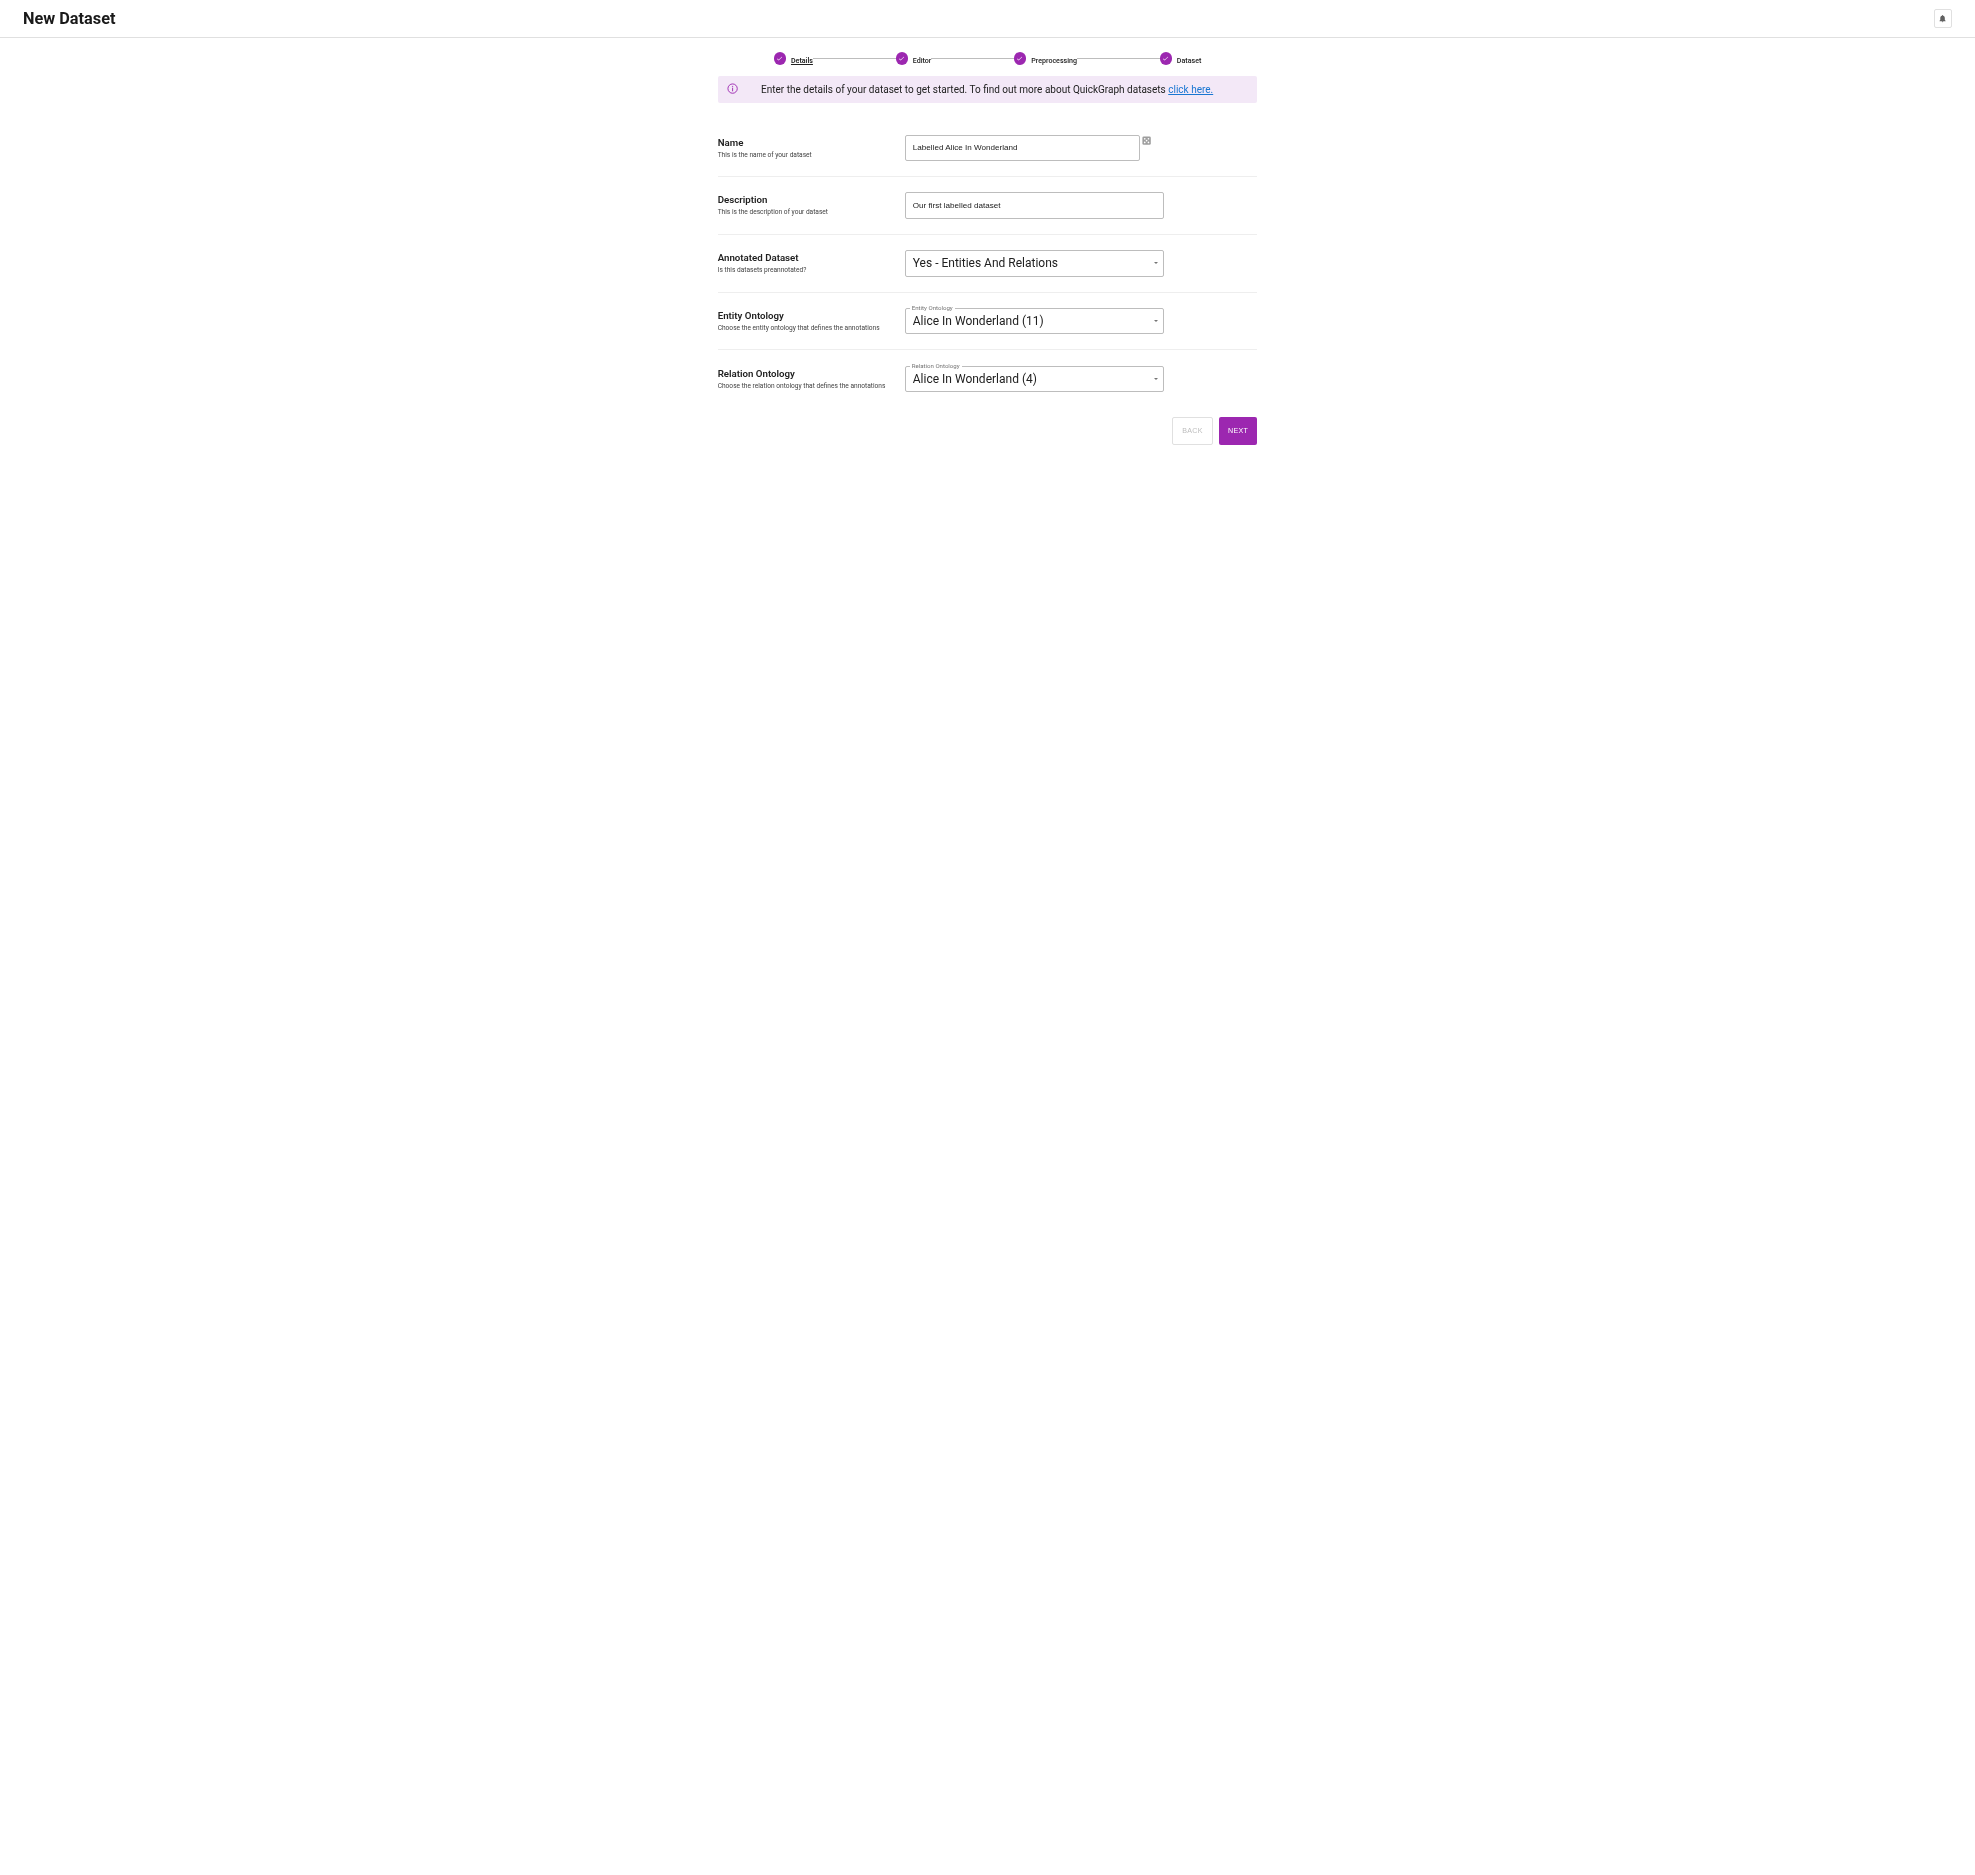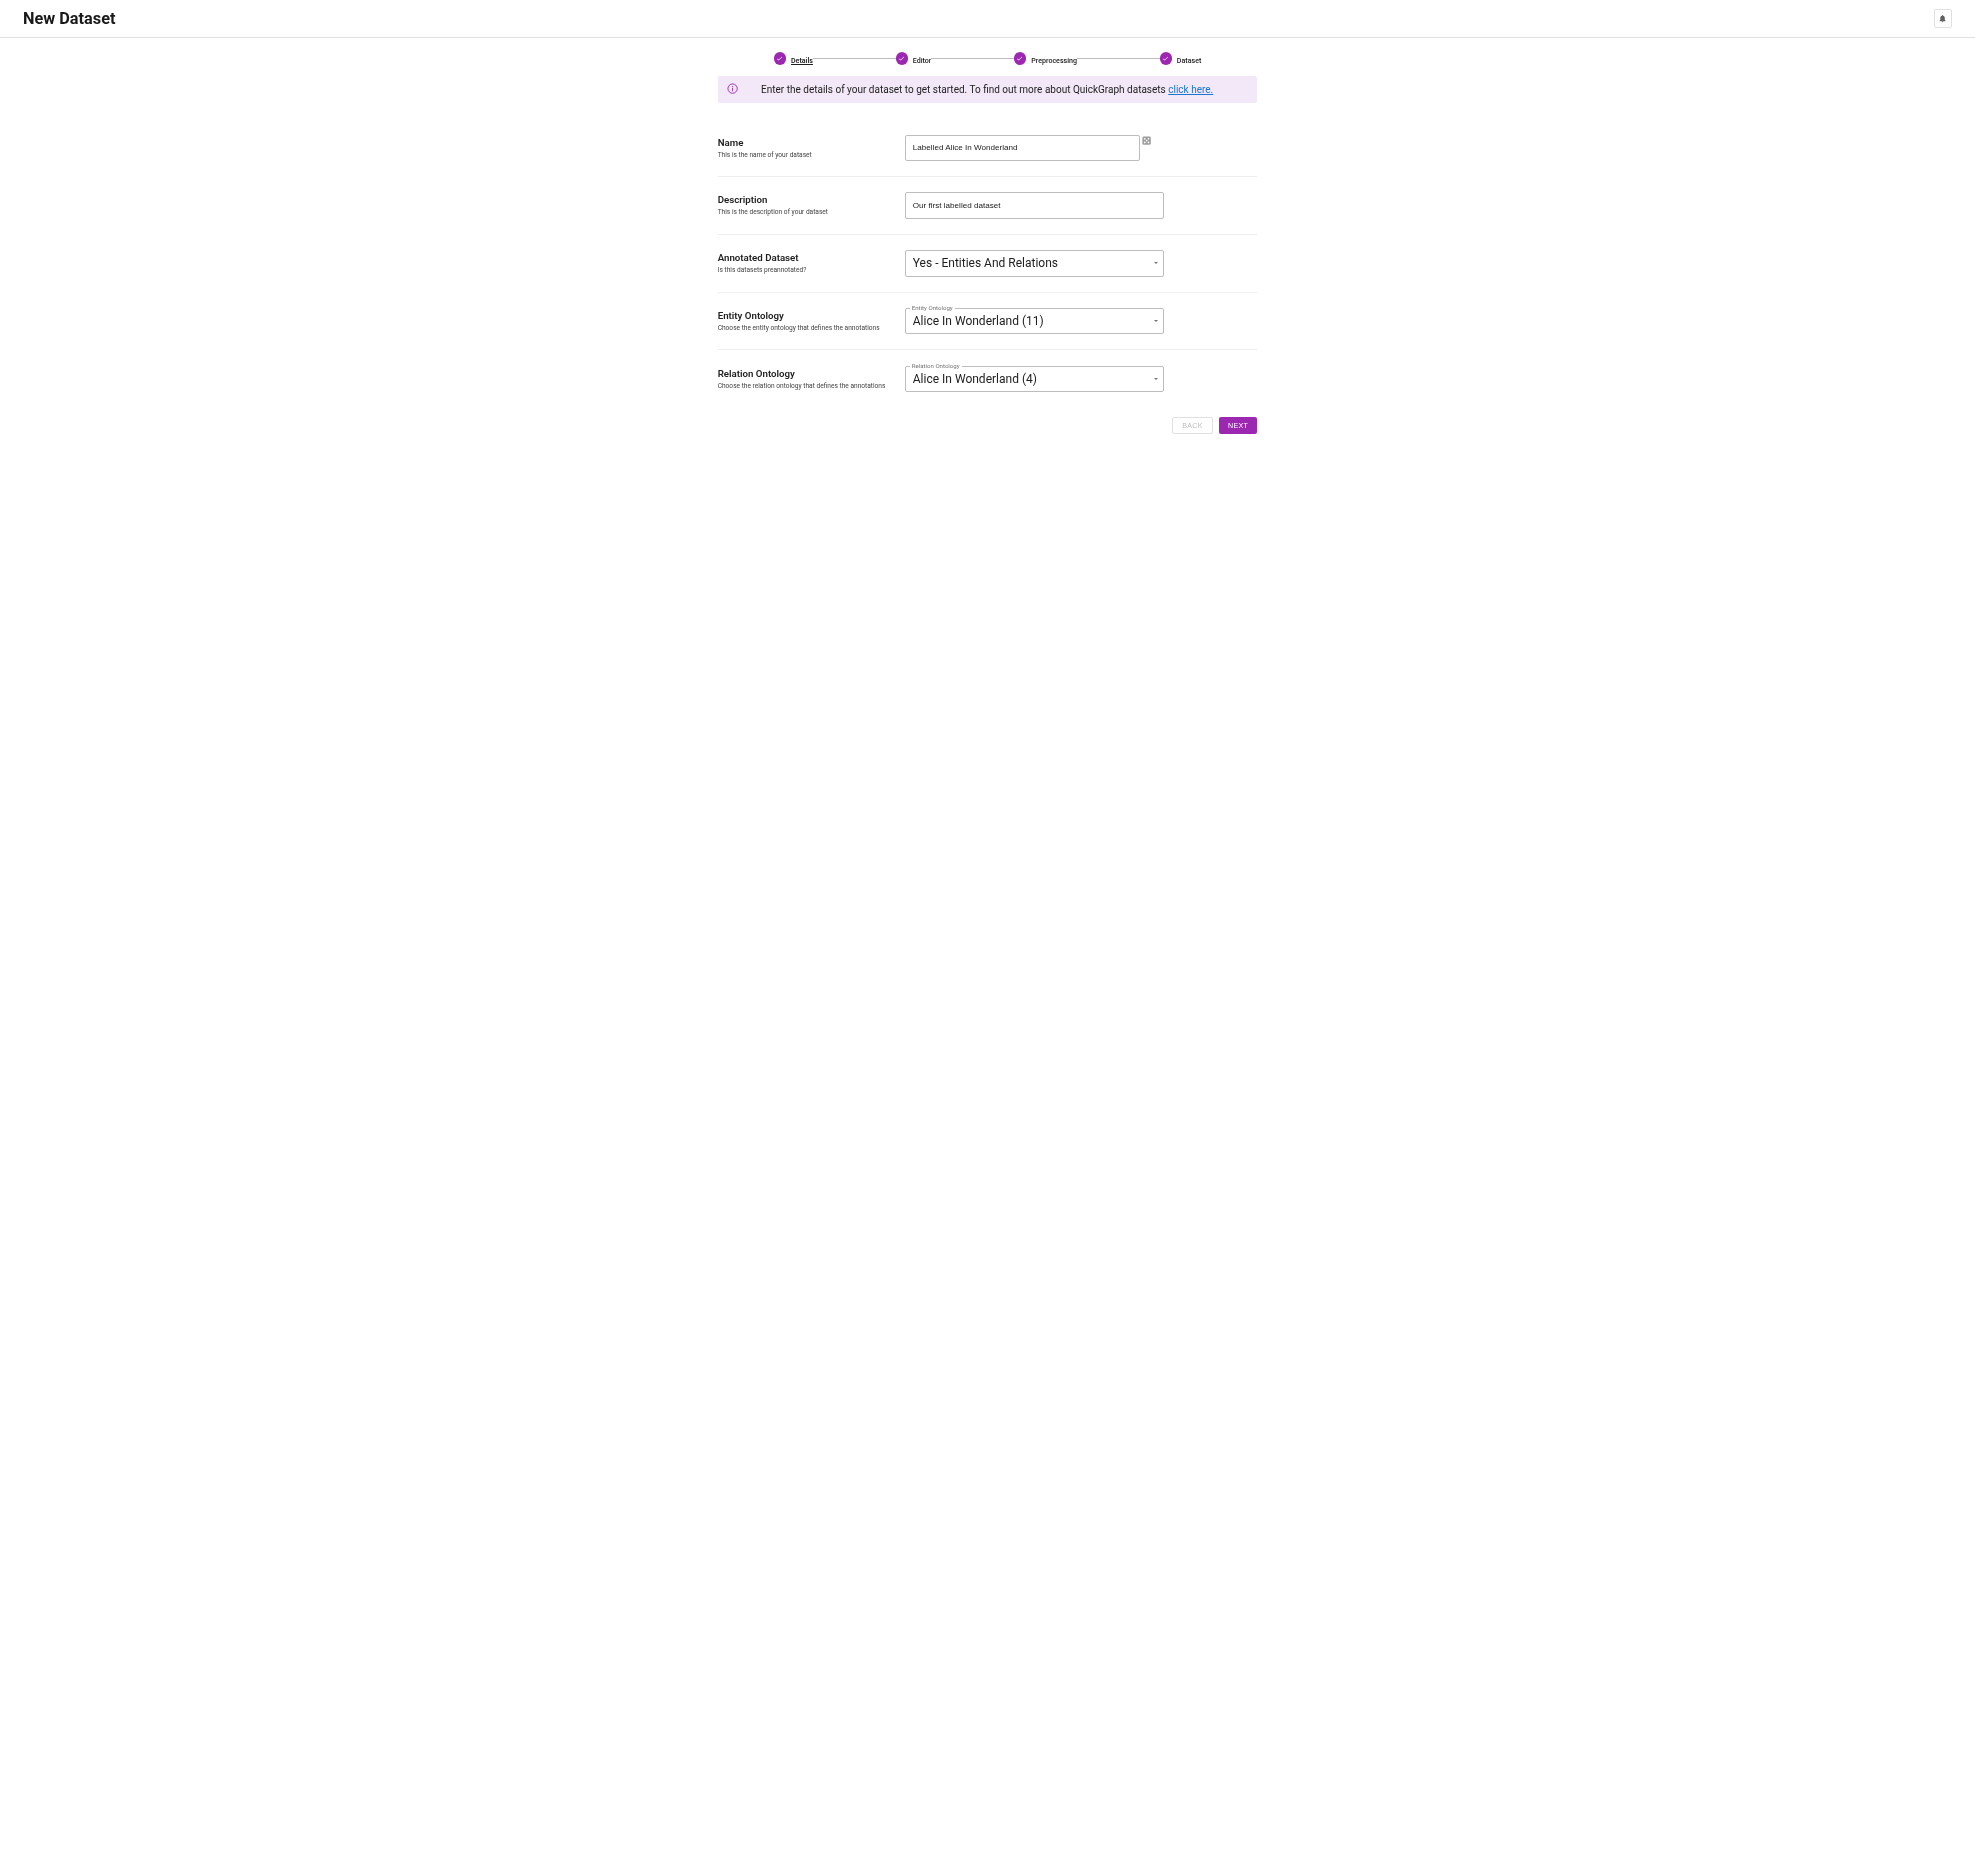--- a/index.html
+++ b/index.html
@@ -183,21 +183,21 @@
 }
 .dice-btn svg { width: 11.2px; height: 11.2px; fill: #9e9e9e; }
 
 .footer-actions {
   display: flex;
   justify-content: flex-end;
   gap: 6.1px;
   padding-top: 10.2px;
 }
 .btn {
-  height: 17px;
+  height: 28px;
   padding: 0 9.1px;
   border-radius: 2px;
   font-size: 7.1px;
   font-weight: 500;
   letter-spacing: 0.3px;
   cursor: pointer;
   display: flex;
   align-items: center;
   text-transform: uppercase;
   text-align: center;

